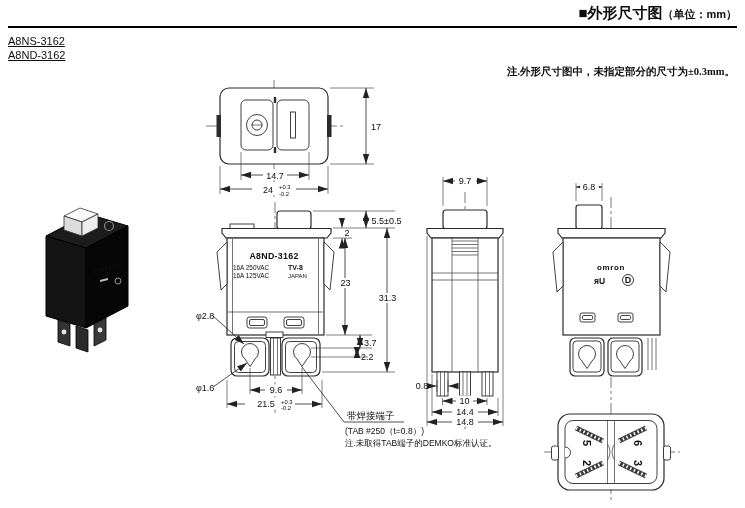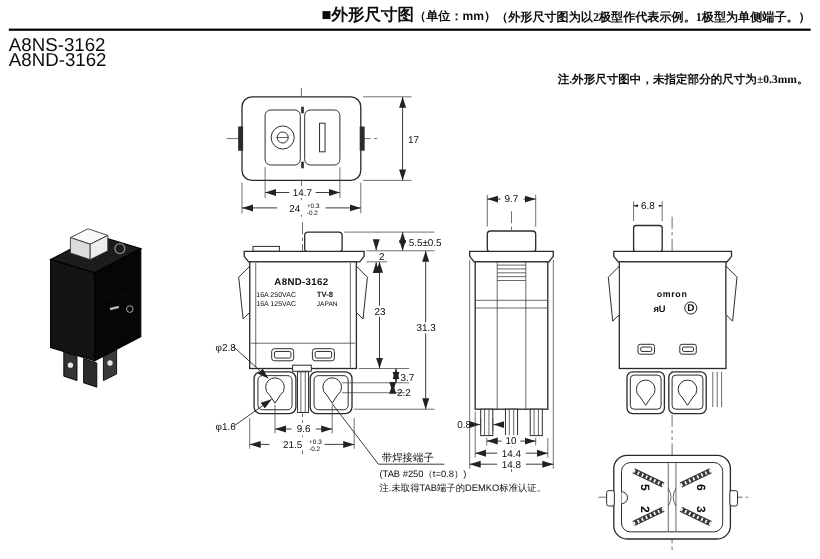--- a/index.html
+++ b/index.html
@@ -2,21 +2,21 @@
 <html><head>
 <meta charset="utf-8">
 <style>
   html,body{margin:0;padding:0;background:#fff;}
   body{width:745px;height:508px;position:relative;font-family:"Liberation Sans",sans-serif;color:#0d0d0d;overflow:hidden;}
   .hdr{position:absolute;left:8px;top:4px;width:729px;border-bottom:2px solid #000;padding-bottom:3px;display:flex;justify-content:flex-end;align-items:flex-end;}
   .hdr-title{font-size:15px;font-weight:bold;white-space:nowrap;}
   .hdr-unit{font-size:11px;font-weight:bold;}
   .hdr-note{font-family:"Liberation Serif",serif;font-size:11px;font-weight:bold;white-space:nowrap;}
   .note2{position:absolute;right:10px;top:36px;font-family:"Liberation Serif",serif;font-size:10.5px;font-weight:bold;margin-top:29px;}
-  .models{position:absolute;left:8px;top:34px;font-size:17px;line-height:14px;}
+  .models{position:absolute;left:8px;top:34px;font-size:11px;line-height:14px;text-decoration:underline;}
   svg{position:absolute;left:0;top:0;}
   .o{fill:#fff;stroke:#2b2b2b;stroke-width:1.2;}
   .o2{fill:#fff;stroke:#2b2b2b;stroke-width:0.9;}
   .thin{fill:none;stroke:#3a3a3a;stroke-width:0.7;}
   .ext{stroke:#3a3a3a;stroke-width:0.65;fill:none;}
   .dln{stroke:#222;stroke-width:0.8;fill:none;}
   .cline{stroke:#444;stroke-width:0.7;stroke-dasharray:11 3 3 3;fill:none;}
   .wbg{fill:#fff;}
   text{font-family:"Liberation Sans",sans-serif;fill:#0d0d0d;}
   .dim{font-size:9px;text-anchor:middle;}
@@ -31,21 +31,20 @@
   .tnum{font-size:11px;font-weight:bold;text-anchor:middle;}
   .brand{font-size:8px;font-weight:bold;text-anchor:middle;letter-spacing:.6px;}
   .spoke{stroke:#3a3a3a;stroke-width:5;}
   .spokeh{stroke:#fff;stroke-width:3;stroke-dasharray:1.5 2.6;}
 </style>
 </head>
 <body>
 
 <div class="hdr">
   <span class="hdr-title"><span>■外形尺寸图</span><span class="hdr-unit">（单位：mm）</span></span>
-  <span class="hdr-note">（外形尺寸图为以2极型作代表示例。1极型为单侧端子。）</span>
 </div>
 <div class="note2">注.外形尺寸图中，未指定部分的尺寸为±0.3mm。</div>
 <div class="models">
   <div>A8NS-3162</div>
   <div>A8ND-3162</div>
 </div>
 
 <svg width="745" height="508" viewBox="0 0 745 508">
   <defs>
     <marker id="mE" markerWidth="11" markerHeight="8" refX="10" refY="4" orient="auto" markerUnits="userSpaceOnUse">

